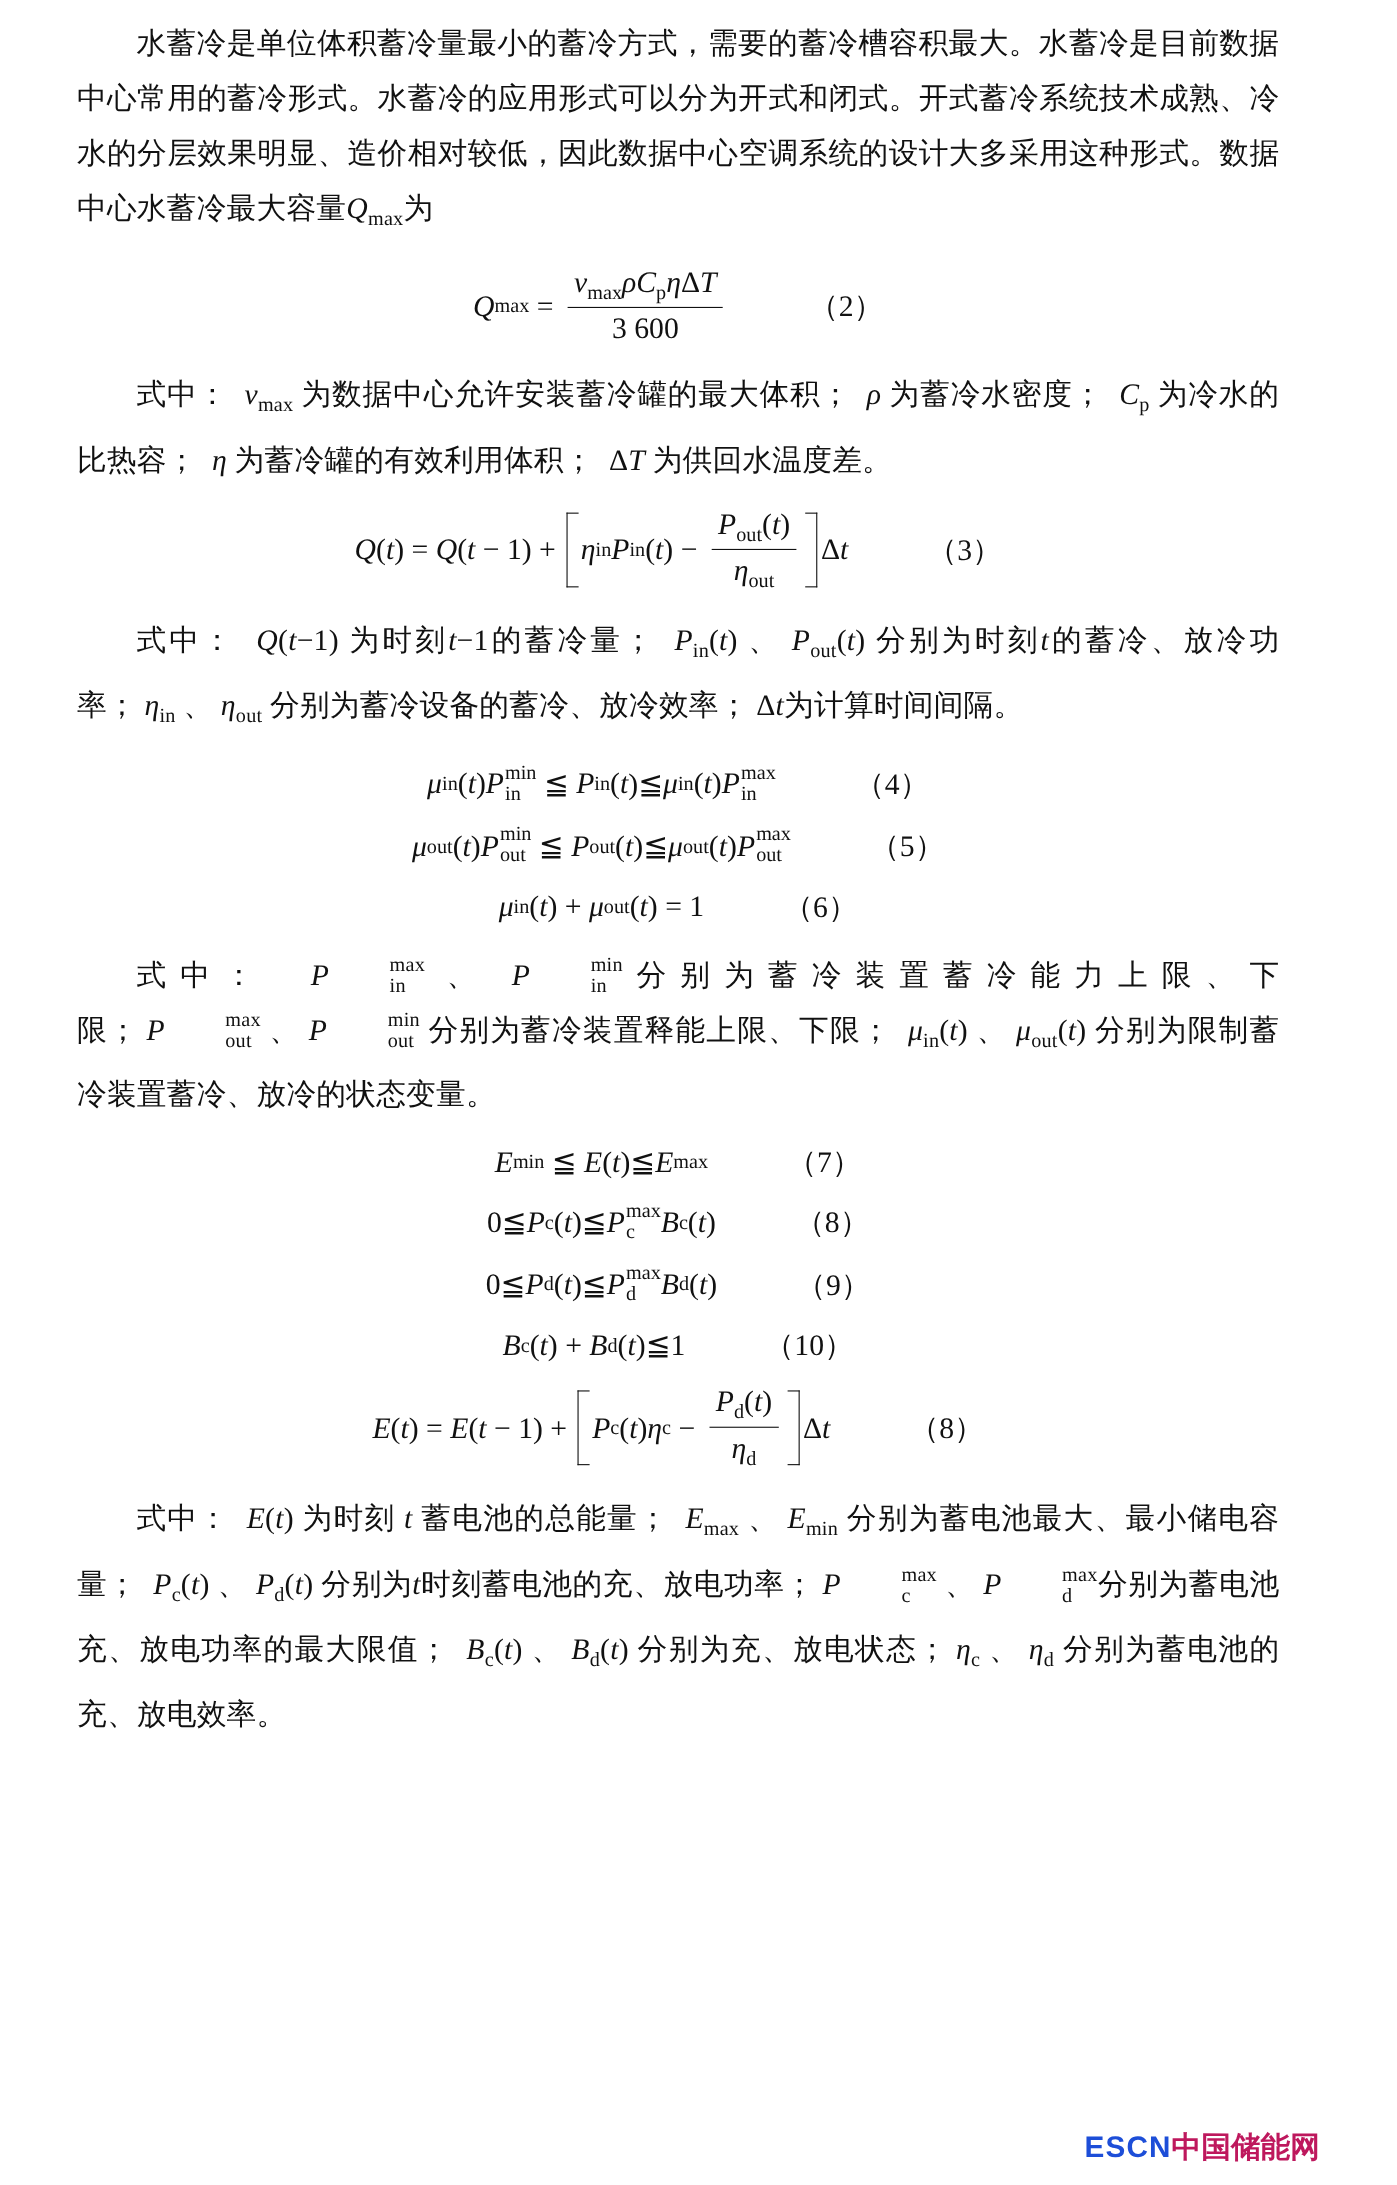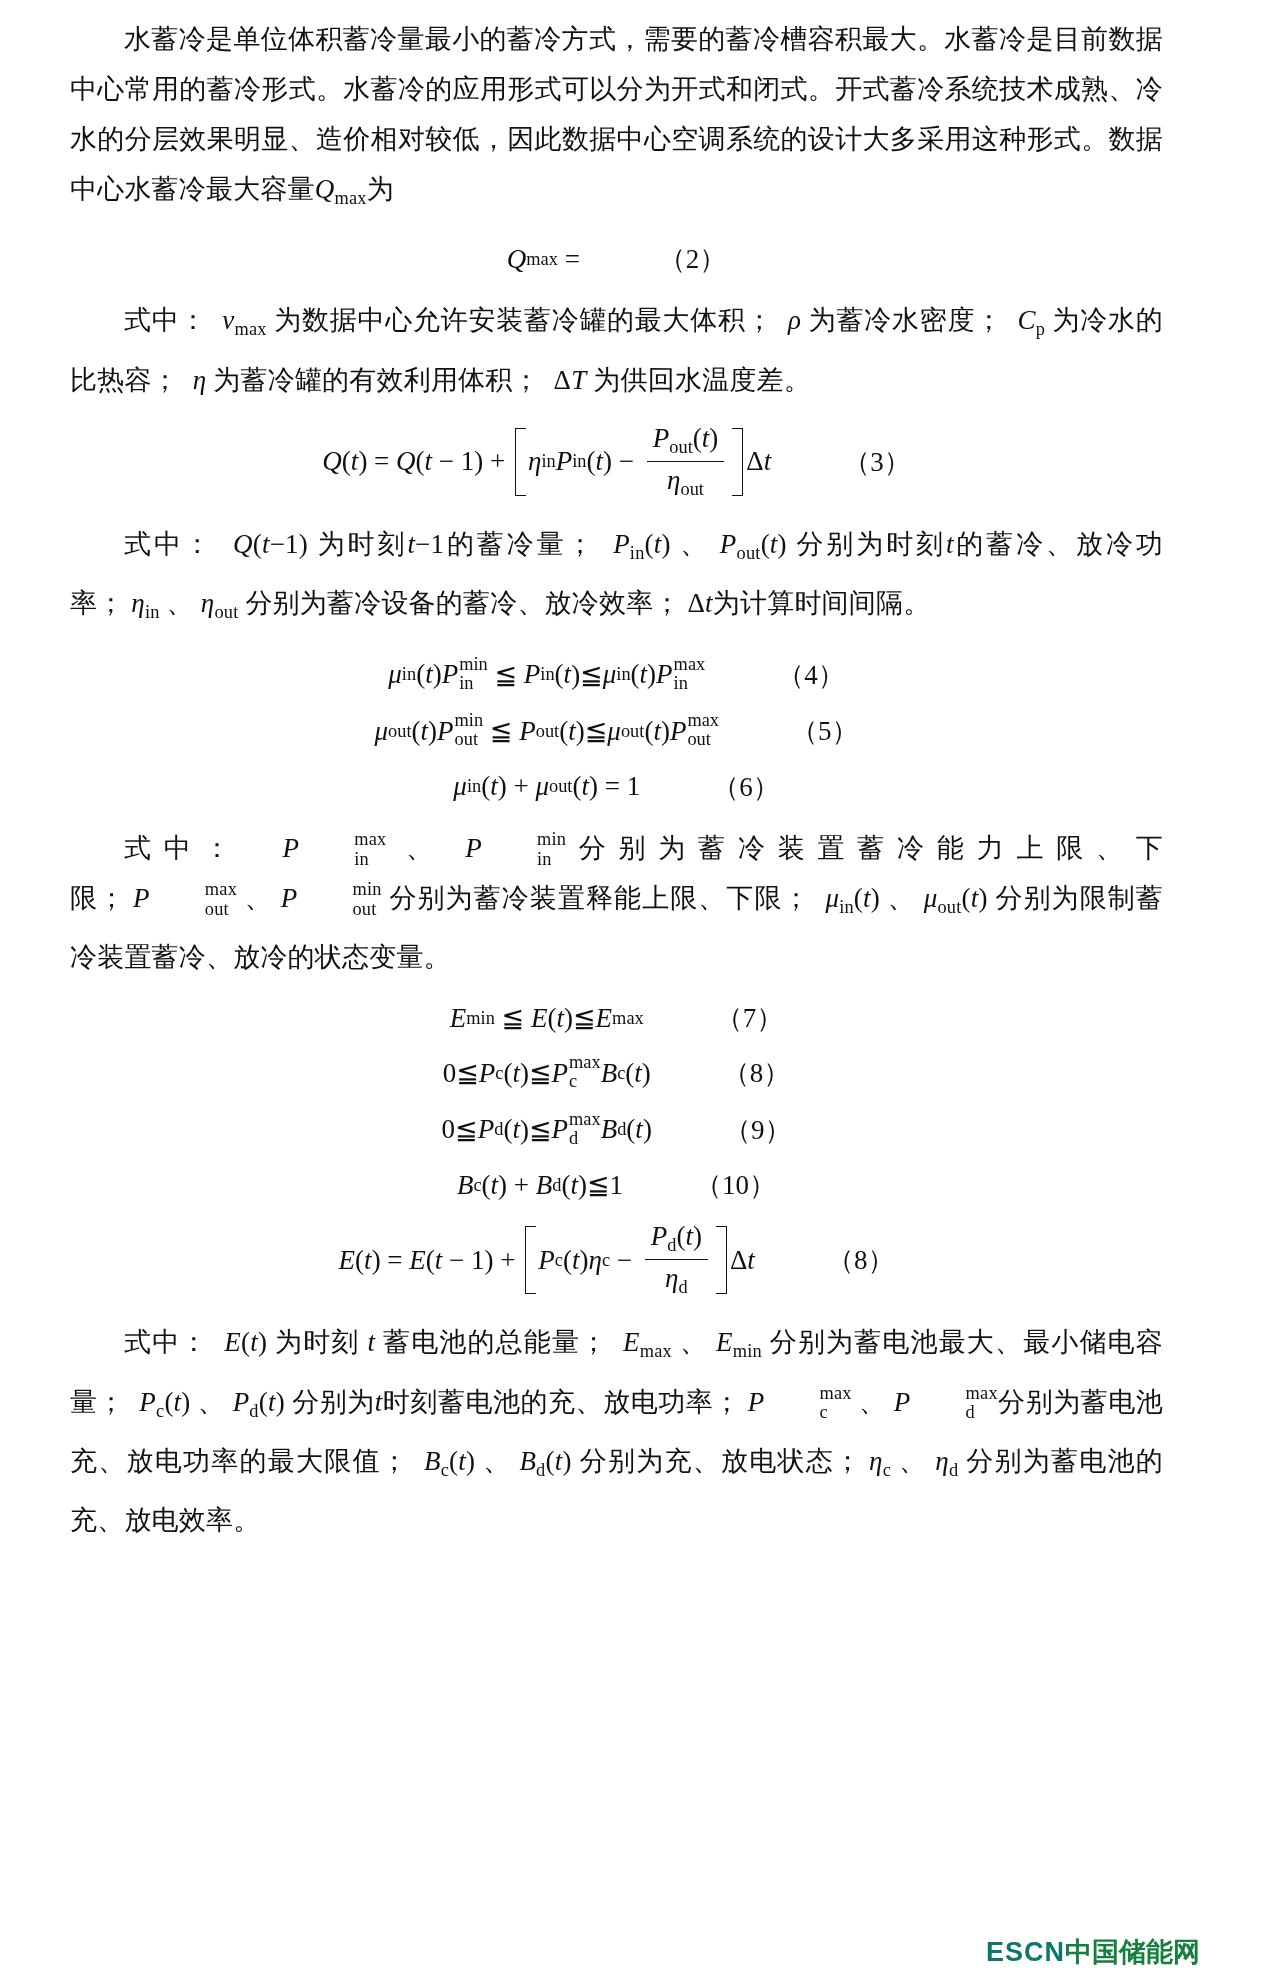--- a/index.html
+++ b/index.html
@@ -114,36 +114,39 @@
   .subsup .s-dn { text-align: left; }
   .watermark {
     position: absolute;
     right: 70px;
     bottom: 16px;
     font-family: "Liberation Sans", sans-serif;
     font-size: 27px;
     font-weight: bold;
     white-space: nowrap;
   }
-  .wm-escn { color: #0f766e; letter-spacing: 1px; margin-left: 24px; }
-  .wm-cn { color: #15803d; }
+  .wm-escn { color: #1d4ed8; letter-spacing: 1px; margin-left: 24px; }
+  .wm-cn { color: #be185d; }
   .nowrap { white-space: nowrap; }
 </style>
 </head>
 <body>
 
 <div class="page">
 
   <p class="body-text indent">
     <span>水蓄冷是单位体积蓄冷量最小的蓄冷方式，需要的蓄冷槽容积最大。水蓄冷是目前数据中心常用的蓄冷形式。水蓄冷的应用形式可以分为开式和闭式。开式蓄冷系统技术成熟、冷水的分层效果明显、造价相对较低，因此数据中心空调系统的设计大多采用这种形式。数据中心水蓄冷最大容量</span><span class="nowrap"><i class="var">Q</i><span class="sub">max</span></span><span>为</span>
   </p>
 
   <div class="eq-block">
     <span class="eq-body">
-      <i class="var">Q</i><span class="sub">max</span>&nbsp;=&nbsp;
+      <i class="var">Q</i><span class="sub">max</span>&nbsp;=&nbsp;<span class="frac">
+          <span class="num"><i class="var">v</i><span class="sub">max</span><i class="var">ρ</i><i class="var">C</i><span class="sub">p</span><i class="var">η</i>Δ<i class="var">T</i></span>
+          <span class="den">3 600</span>
+        </span>
     </span>
     <span class="eq-num">（2）</span>
   </div>
 
   <p class="body-text indent">
     <span>式中：</span>&nbsp;&nbsp;<span class="nowrap"><i class="var">v</i><span class="sub">max</span></span>&nbsp;<span>为数据中心允许安装蓄冷罐的最大体积；</span>&nbsp;&nbsp;<i class="var">ρ</i>&nbsp;<span>为蓄冷水密度；</span>&nbsp;&nbsp;<span class="nowrap"><i class="var">C</i><span class="sub">p</span></span>&nbsp;<span>为冷水的比热容；</span>&nbsp;&nbsp;<i class="var">η</i>&nbsp;<span>为蓄冷罐的有效利用体积；</span>&nbsp;&nbsp;Δ<i class="var">T</i>&nbsp;<span>为供回水温度差。</span>
   </p>
 
 
   <div class="eq-block">

